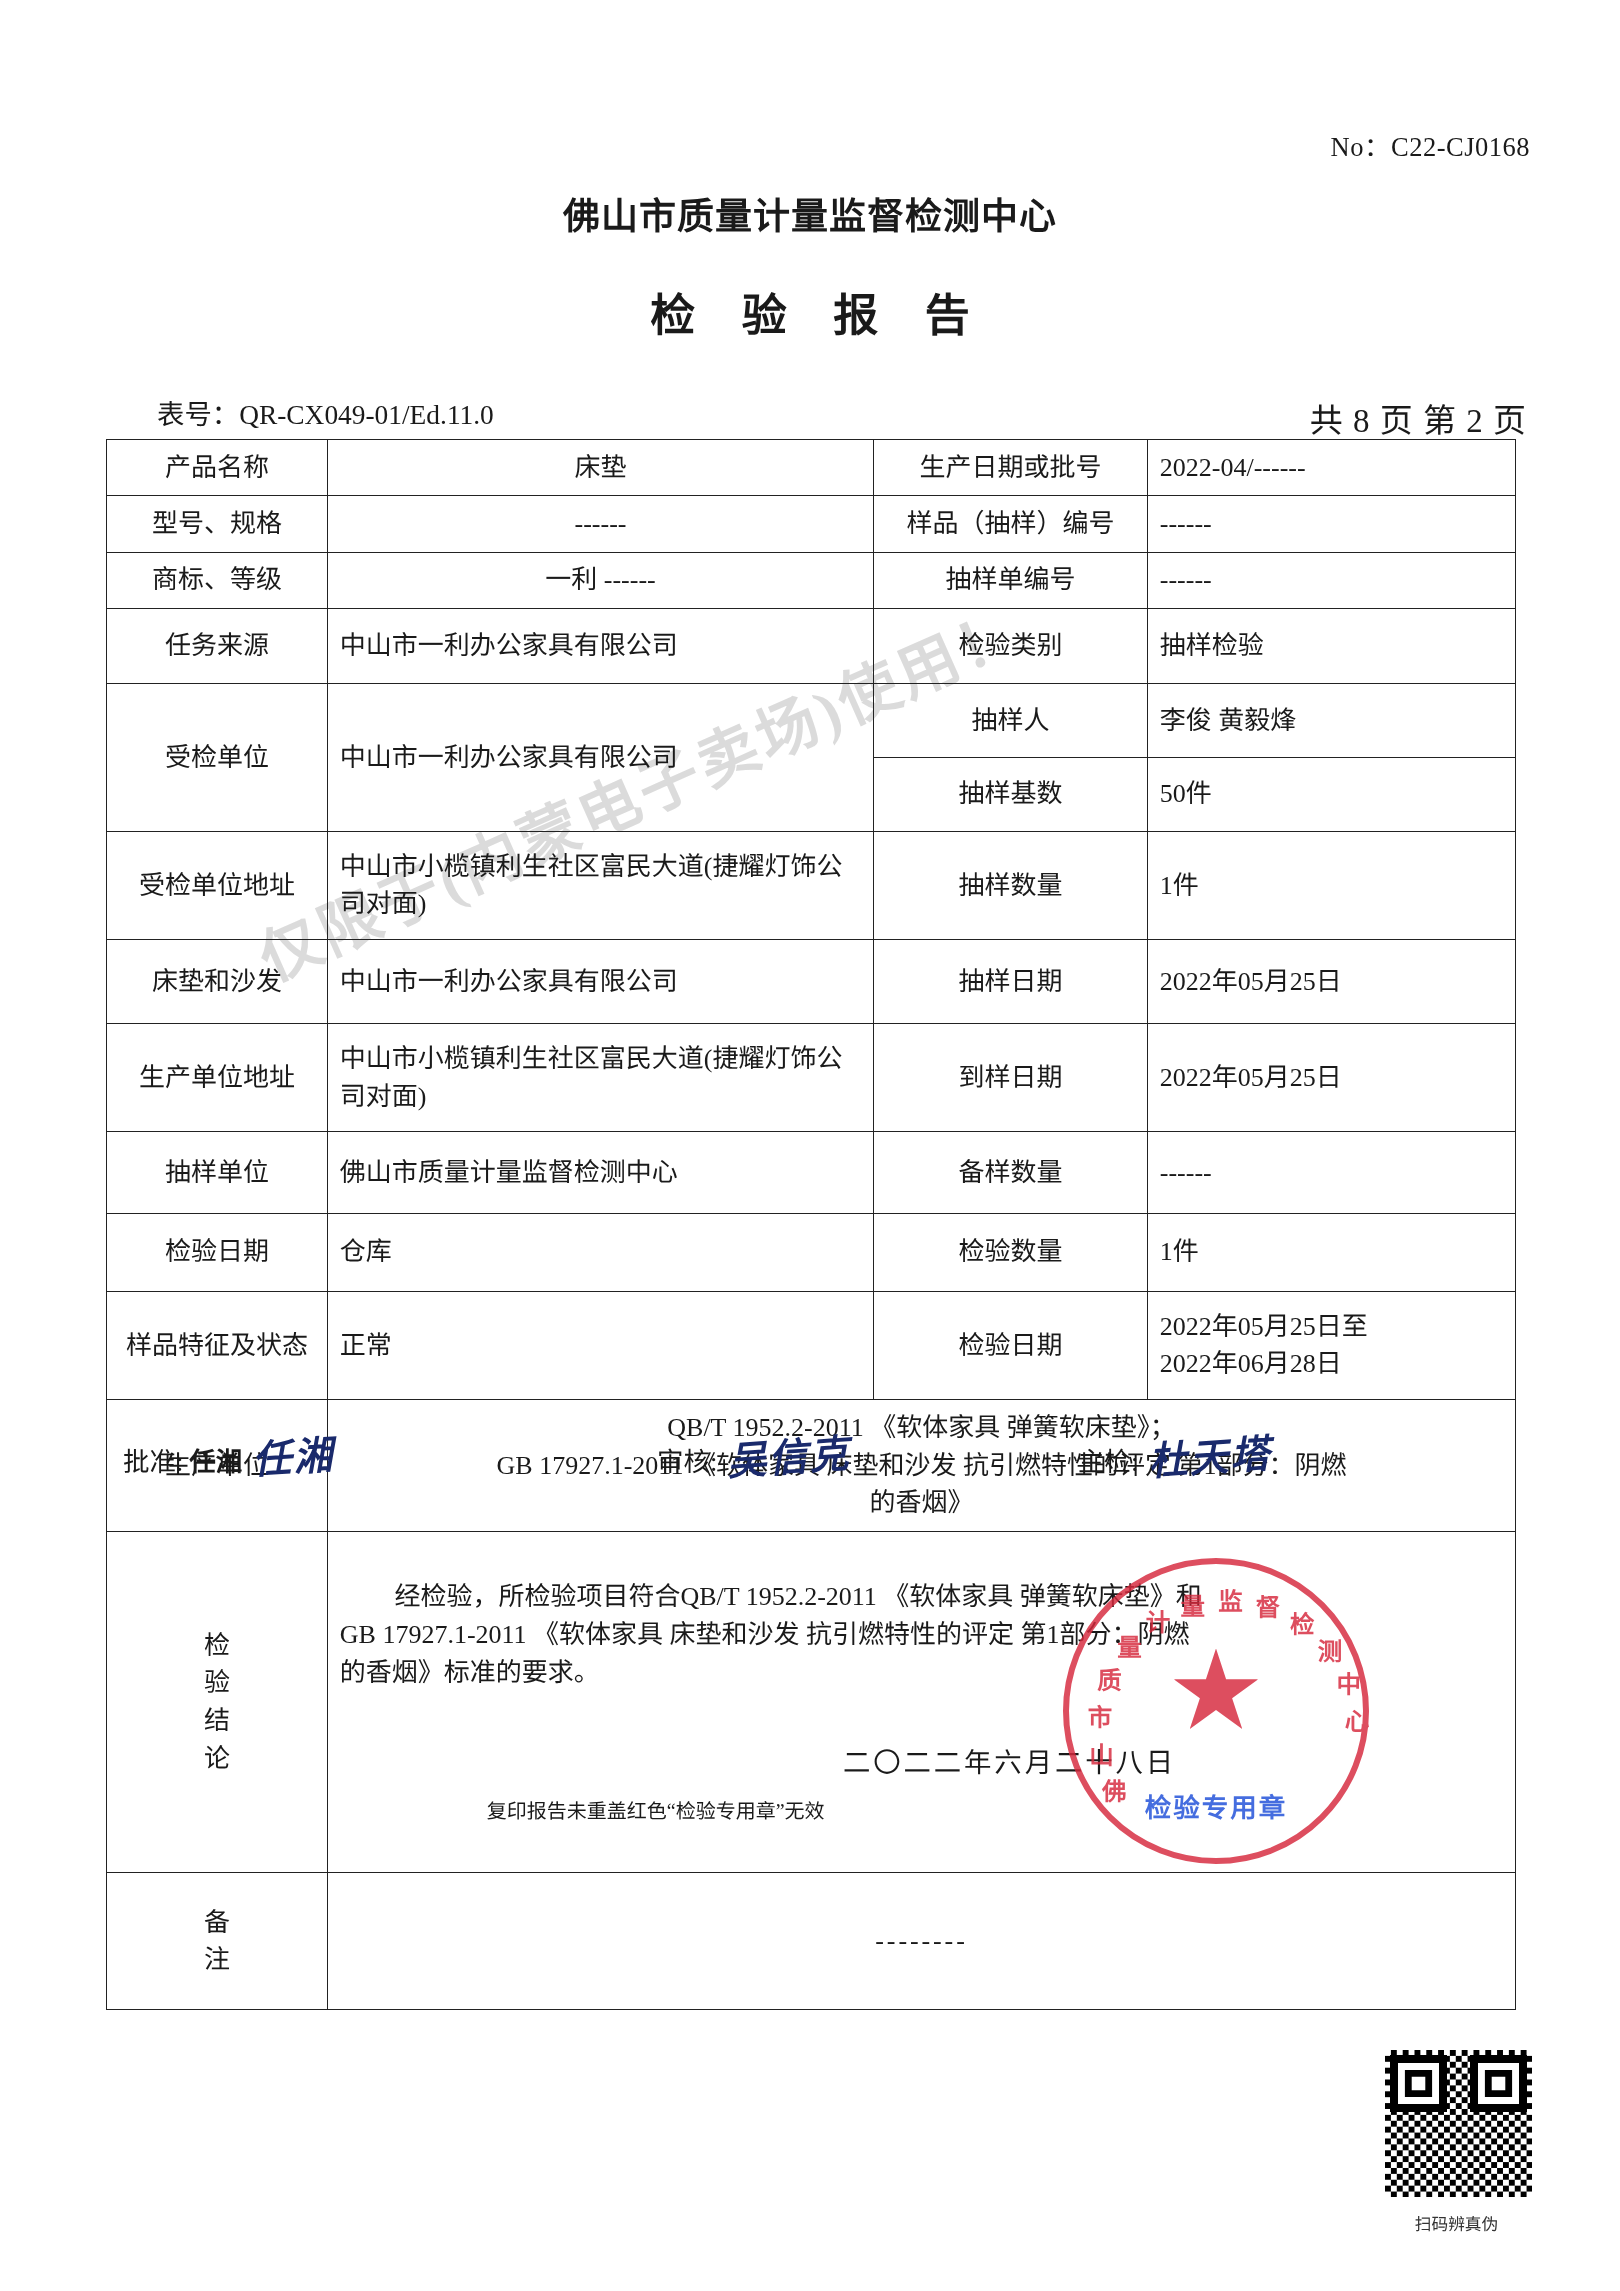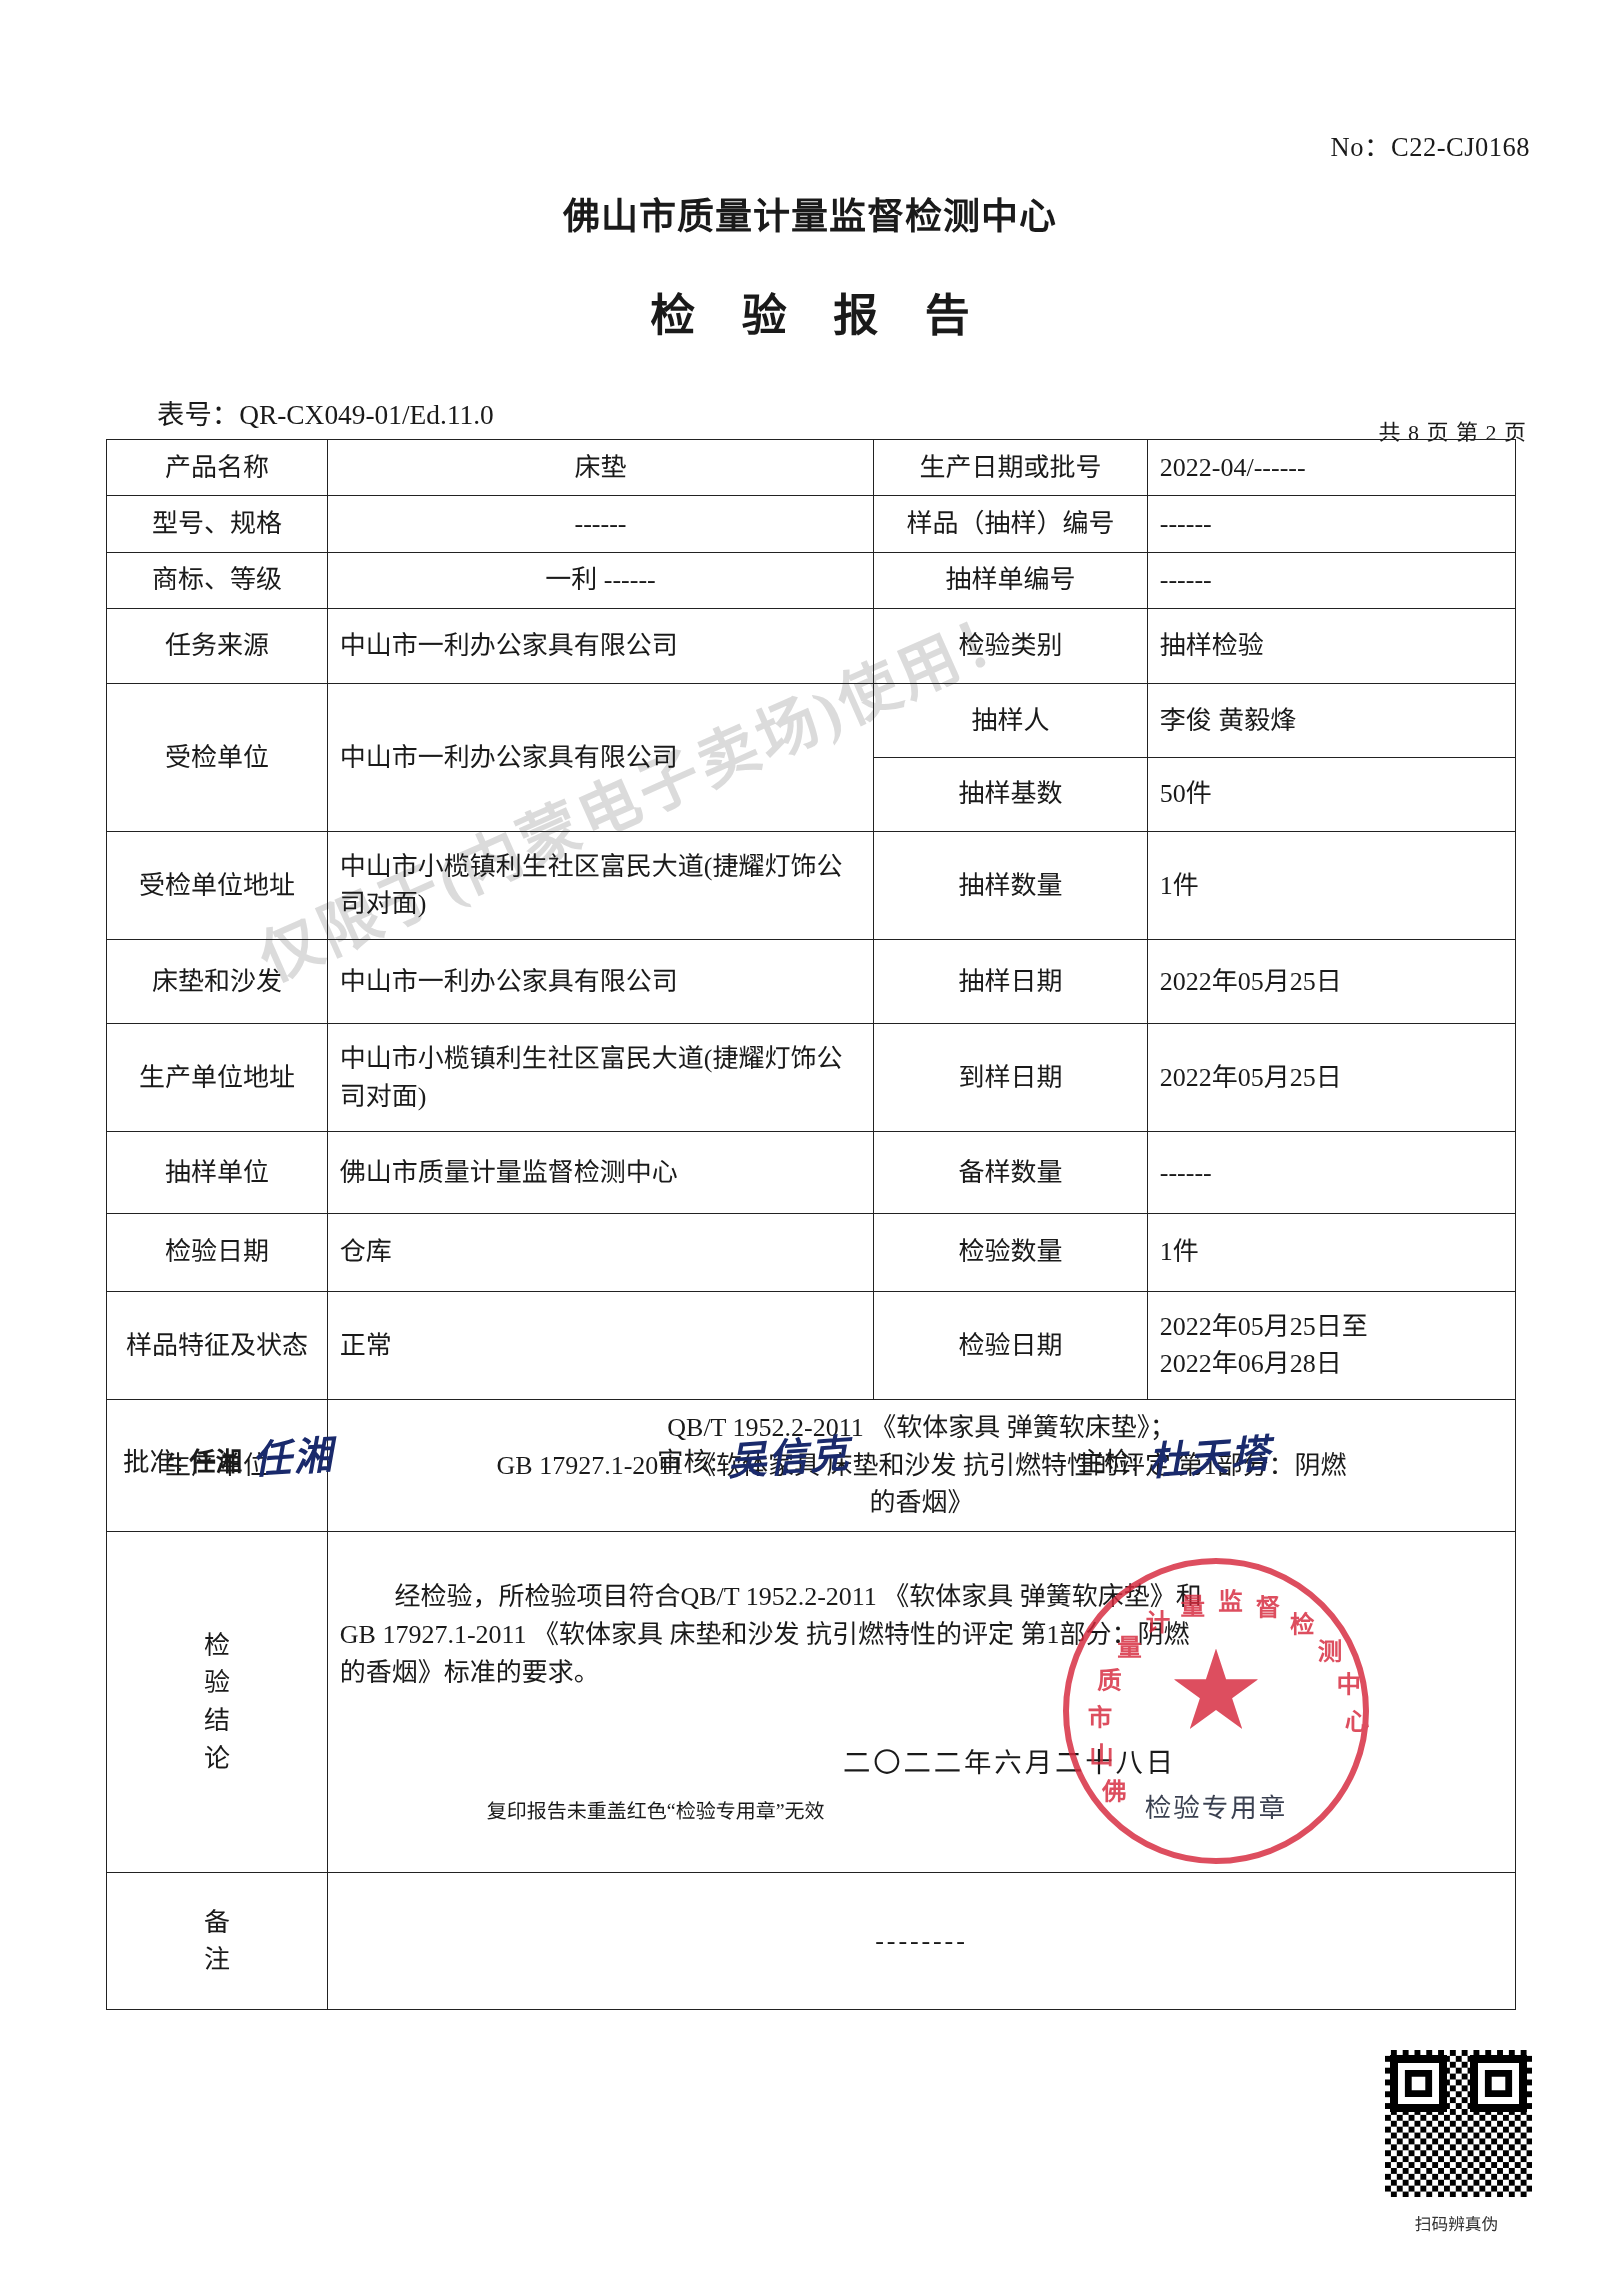--- a/index.html
+++ b/index.html
@@ -52,23 +52,23 @@
     text-indent: 17.6px;
   }
   .form-no {
     position: absolute;
     top: 392px;
     left: 157px;
     font-size: 27.4px;
   }
   .page-count {
     position: absolute;
-    top: 414px;
+    top: 394px;
     right: 93px;
-    font-size: 22px;
+    font-size: 33px;
     letter-spacing: 1px;
   }
 
   
   table.main {
     position: absolute;
     top: 439px;
     left: 106px;
     width: 1408px;
     border-collapse: collapse;
@@ -251,23 +251,23 @@
     font-weight: 700;
     color: #d6283c;
     transform-origin: 0 0;
     white-space: nowrap;
   }
   .seal .seal-bottom {
     position: absolute;
     left: 50%;
     bottom: 33px;
     transform: translateX(-50%);
-    color: #0f172a;
-    font-size: 26.5px;
-    font-weight: 400;
+    color: #1d4ed8;
+    font-size: 26.5px;
+    font-weight: 700;
     letter-spacing: 2px;
     white-space: nowrap;
   }
 </style>
 </head>
 <body>
 
 <div class="page">
 
   <div class="watermark">仅限于(内蒙电子卖场)使用！</div>

